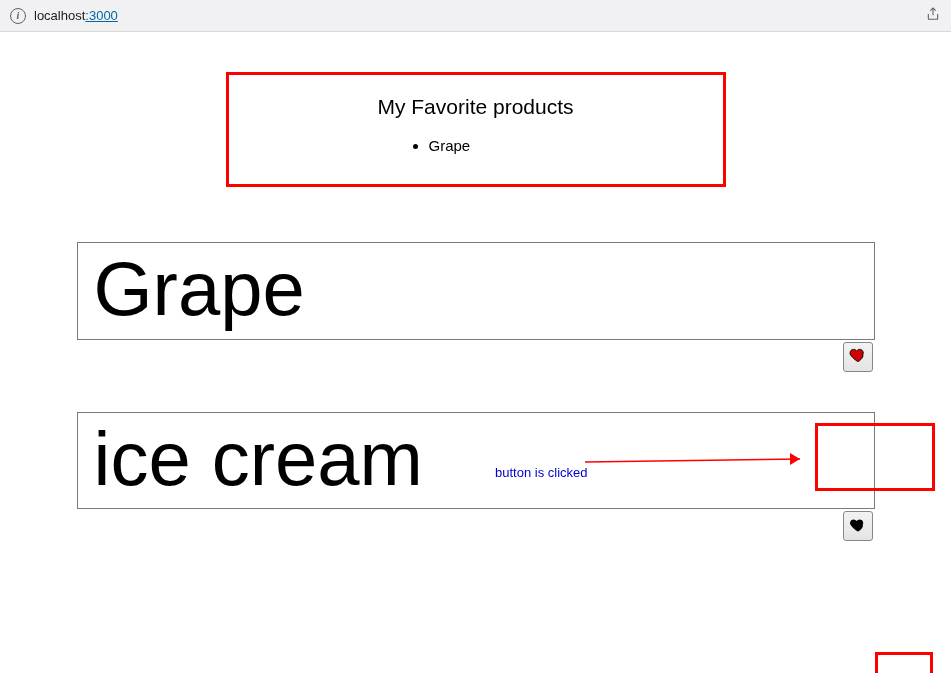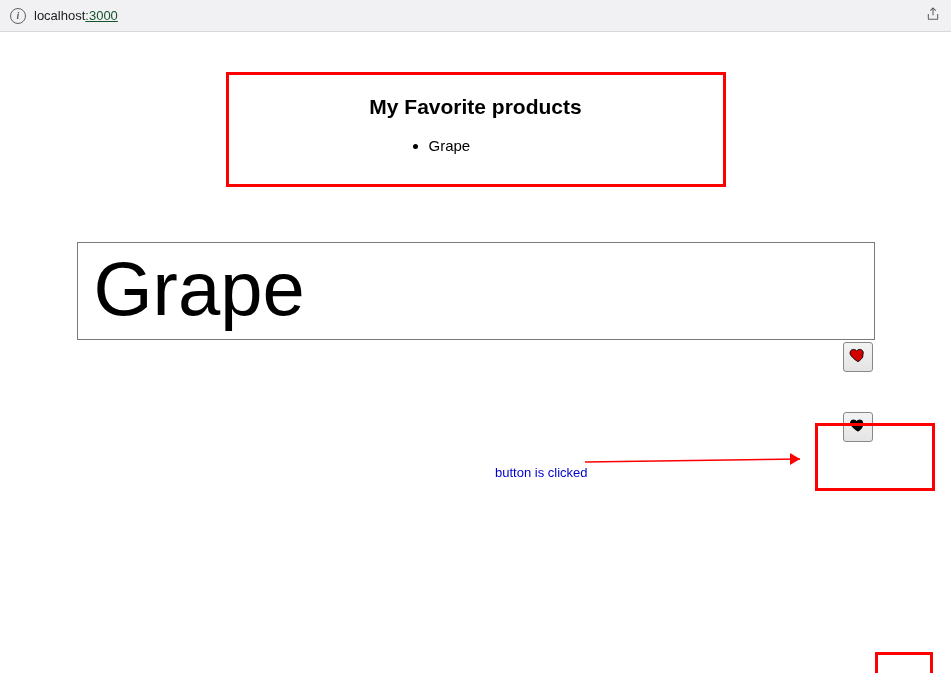--- a/index.html
+++ b/index.html
@@ -34,41 +34,41 @@
       border-radius: 50%;
       display: flex;
       align-items: center;
       justify-content: center;
       font-size: 10px;
       font-weight: bold;
       color: #606060;
       font-family: Georgia, serif;
       font-style: italic;
     }
-    .url-text .port { color: #14532d; text-decoration: underline; }
+    .url-text .port { color: #0369a1; text-decoration: underline; }
     .share-icon {
       width: 16px;
       height: 16px;
       color: #606060;
     }
     .page {
       position: relative;
       padding-top: 40px;
     }
     .favorites-box {
       border: 3px solid #ff0000;
       width: 500px;
       margin: 0 auto 55px auto;
       padding: 20px 20px 30px 20px;
       text-align: left;
     }
     .favorites-box h2 {
       text-align: center;
       font-size: 21px;
-      font-weight: bold;
+      font-weight: normal;
       margin-bottom: 18px;
     }
     .favorites-box ul {
       list-style: disc;
       padding-left: 180px;
       font-size: 15px;
     }
     .product-area {
       width: 798px;
       margin: 0 auto;
@@ -163,20 +163,23 @@
         <span>
           <svg viewBox="0 0 24 24">
             <path d="M12 21s-7.5-4.9-10-9.3C.4 8.5 2.3 4.5 6 4.5c2 0 3.4 1.1 4.2 2.3C11 5.6 12.4 4.5 14.4 4.5c3.7 0 5.6 4 4 7.2C19.9 16.1 12 21 12 21z" fill="#d40000" stroke="#000" stroke-width="1.3"></path>
           </svg>
         </span>
       </button>
     </div>
   </div>
 
   <div class="product-area" style="margin-top:40px;">
+    <div class="product-card">
+      <h1>ice cream</h1>
+    </div>
     <div class="heart-row">
       <button class="heart-button">
         <span>
           <svg viewBox="0 0 24 24">
             <path d="M12 21s-7.5-4.9-10-9.3C.4 8.5 2.3 4.5 6 4.5c2 0 3.4 1.1 4.2 2.3C11 5.6 12.4 4.5 14.4 4.5c3.7 0 5.6 4 4 7.2C19.9 16.1 12 21 12 21z" fill="#000"></path>
           </svg>
         </span>
       </button>
     </div>
   </div>

